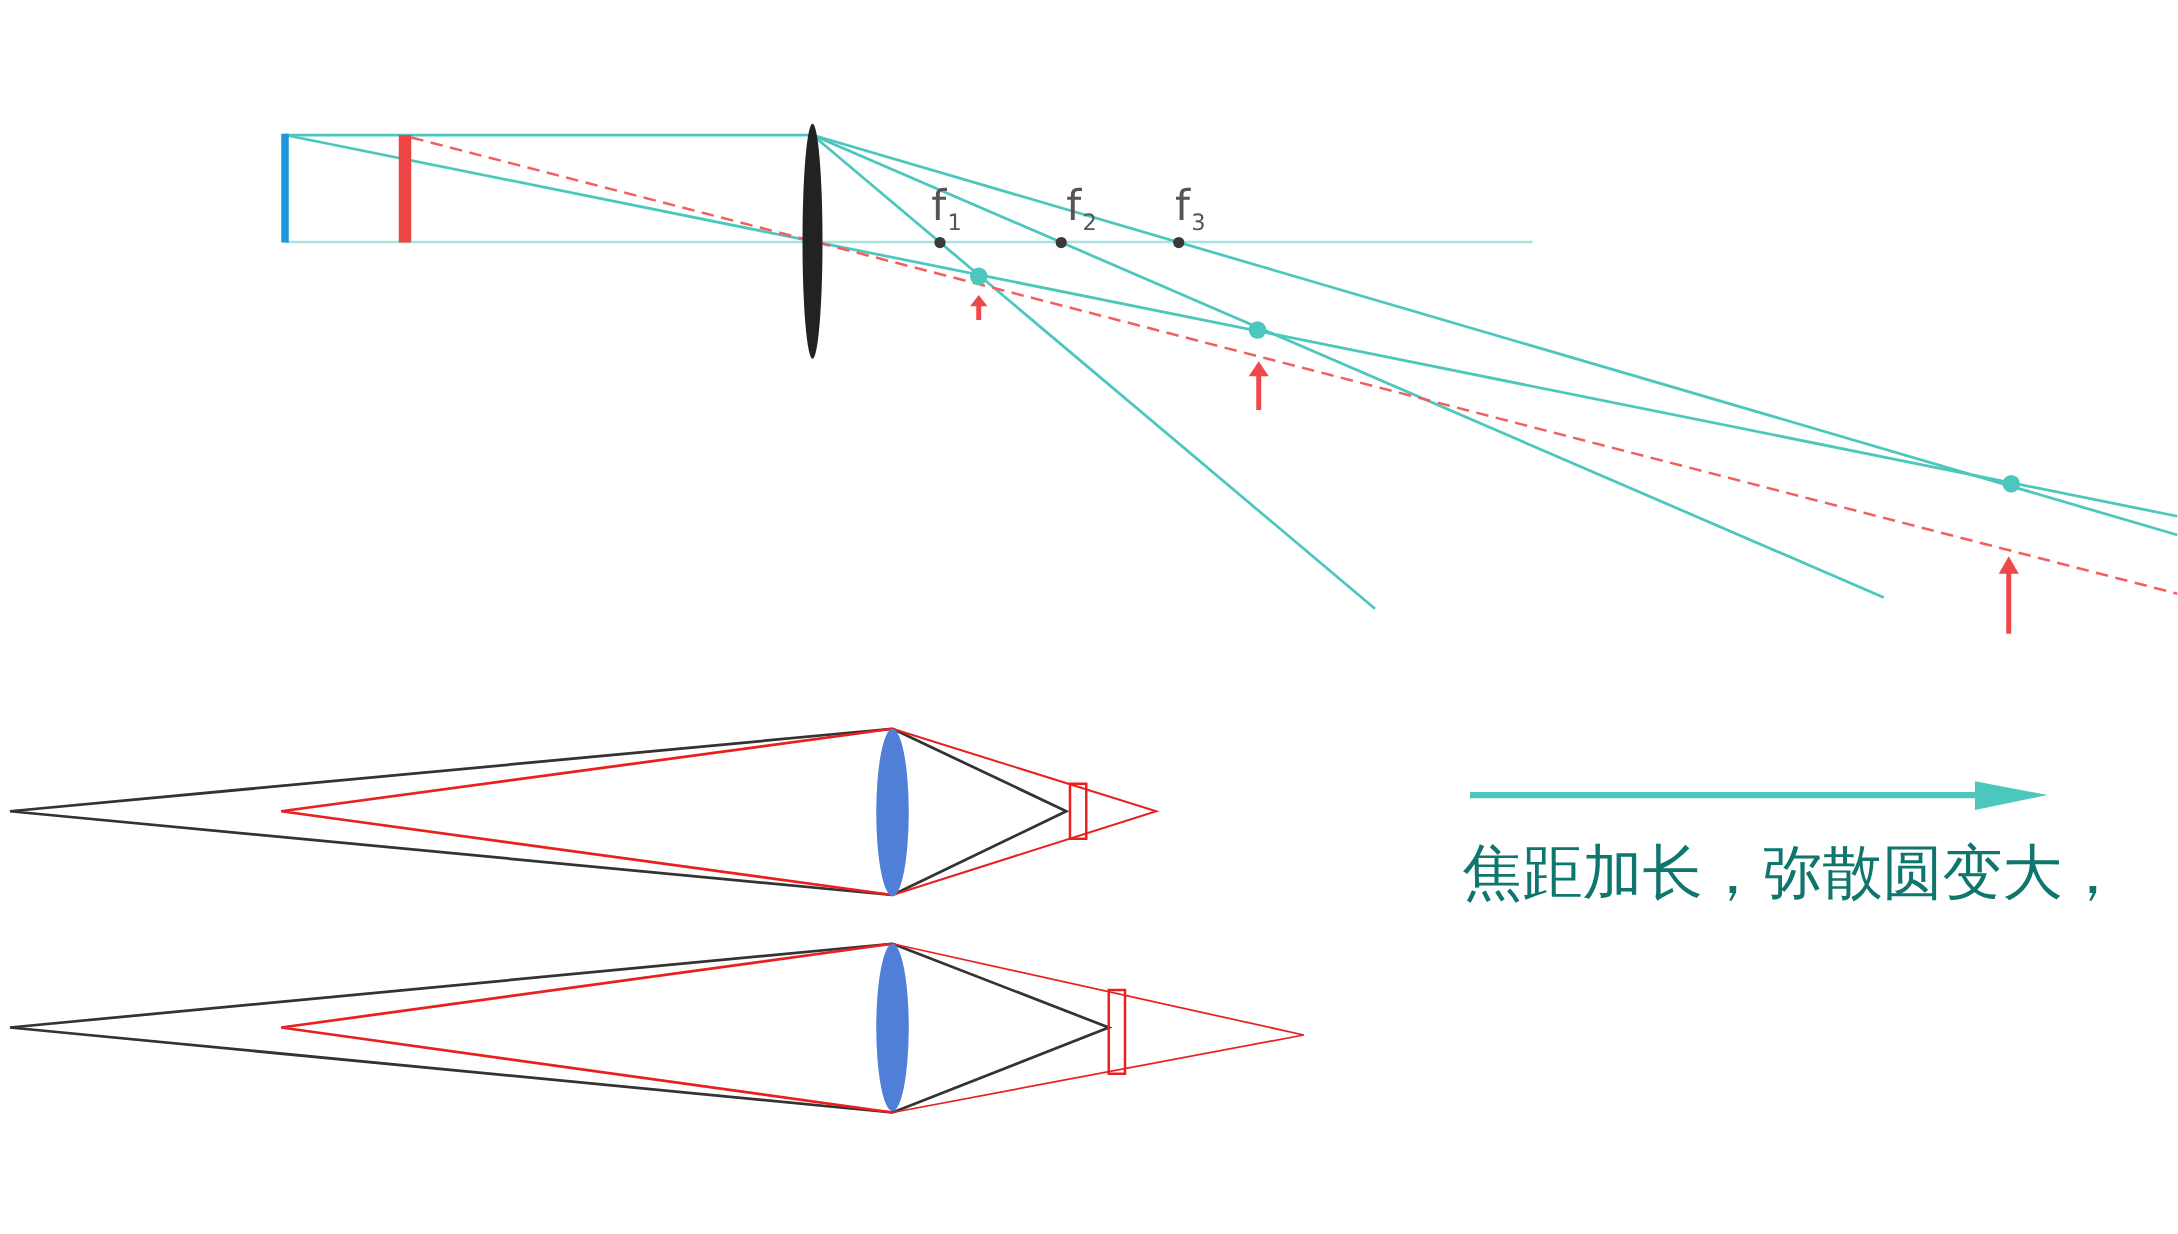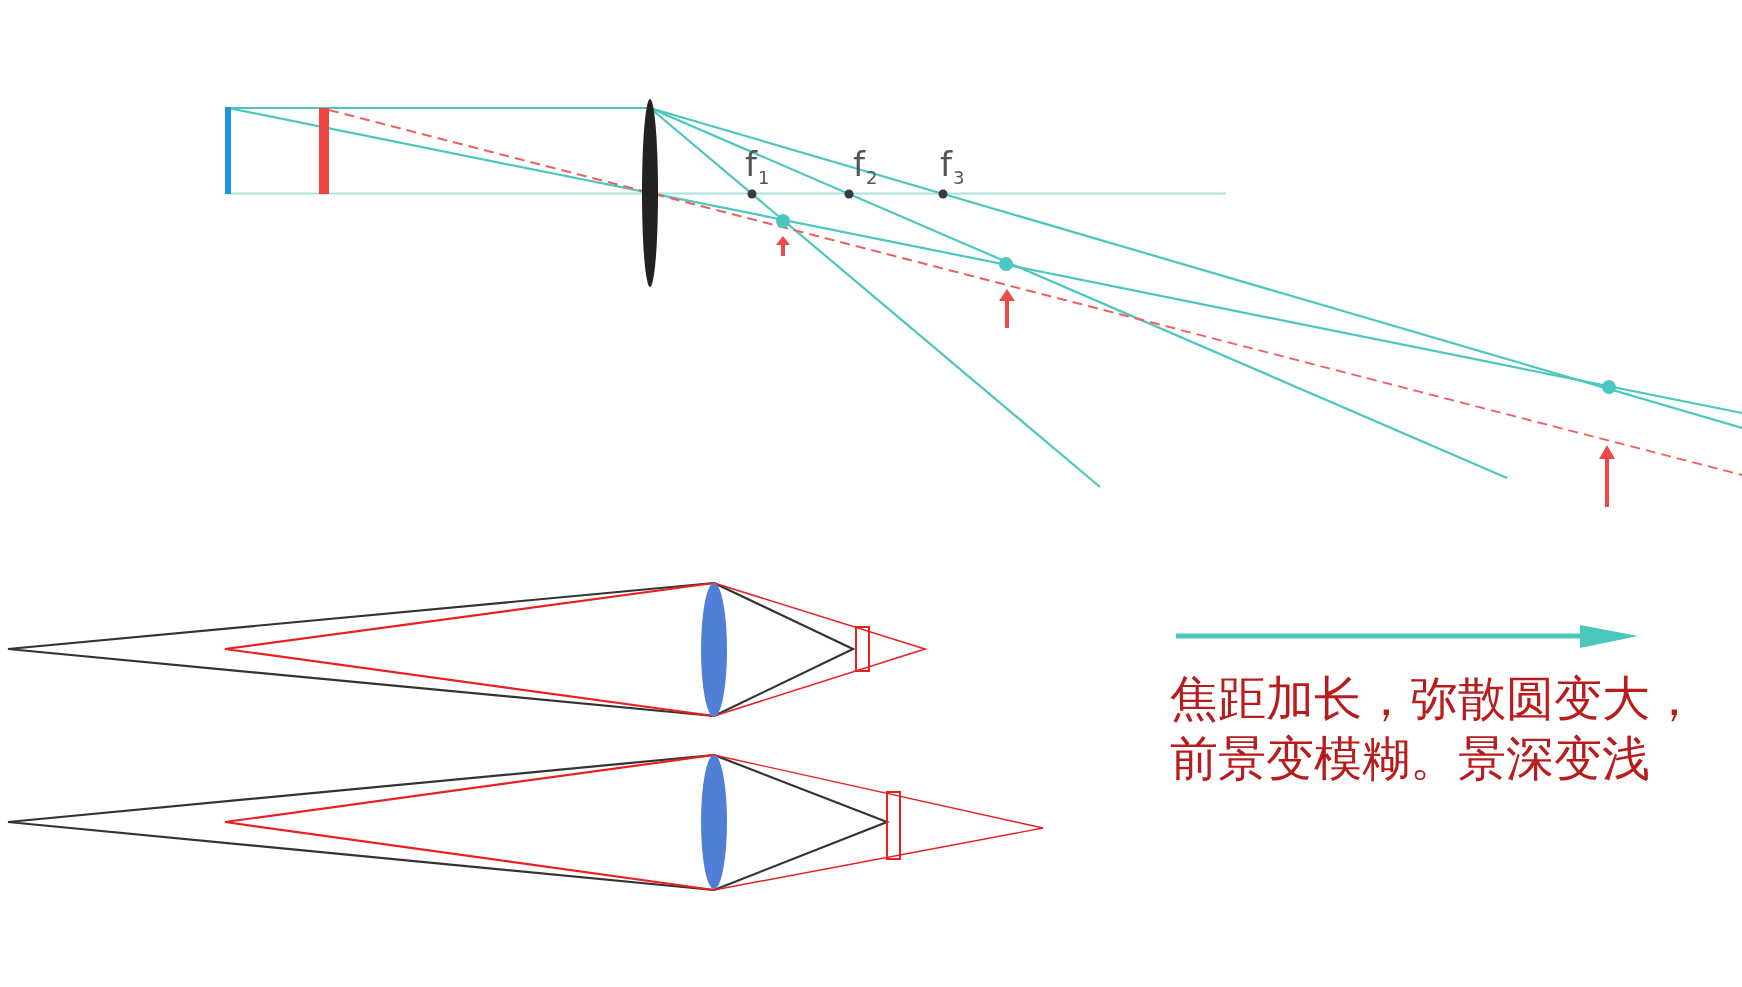--- a/index.html
+++ b/index.html
@@ -1,18 +1,18 @@
 <!DOCTYPE html>
 <html><head>
 <meta charset="utf-8">
 <style>
   html, body { margin:0; padding:0; background:#ffffff; }
   body { width:1742px; height:987px; position:relative; overflow:hidden; font-family:"DejaVu Sans", sans-serif; }
   #diagram { position:absolute; left:0; top:0; }
-  .caption { position:absolute; left:1170px; top:668px; font-family:"DejaVu Sans", sans-serif; font-size:48px; line-height:60px; color:#b91c1c; white-space:nowrap; letter-spacing:0px; }
+  .caption { position:absolute; left:1170px; top:668px; font-family:"DejaVu Sans", sans-serif; font-size:48px; line-height:60px; color:#0f766e; white-space:nowrap; letter-spacing:0px; }
   .caption div { height:60px; }
   .flabel { font-family:"DejaVu Sans", sans-serif; fill:#555555; }
 </style>
 </head>
 <body>
 
 <svg id="diagram" width="1742" height="987" viewBox="0 0 1742 987" xmlns="http://www.w3.org/2000/svg">
   <defs>
     <marker id="tealhead" markerWidth="10" markerHeight="10" refX="1" refY="5" orient="auto" markerUnits="userSpaceOnUse"></marker>
   </defs>
@@ -81,14 +81,13 @@
   </g>
 
   <g>
     <line x1="1176" y1="636" x2="1590" y2="636" stroke="#4CC7BD" stroke-width="5"></line>
     <polygon points="1580,625 1638,636 1580,648" fill="#4CC7BD"></polygon>
   </g>
 </svg>
 
 <div class="caption">
   <div>焦距加长，弥散圆变大，</div>
-  <div>前景变模糊。景深变浅</div>
 </div>
 
 </body></html>

